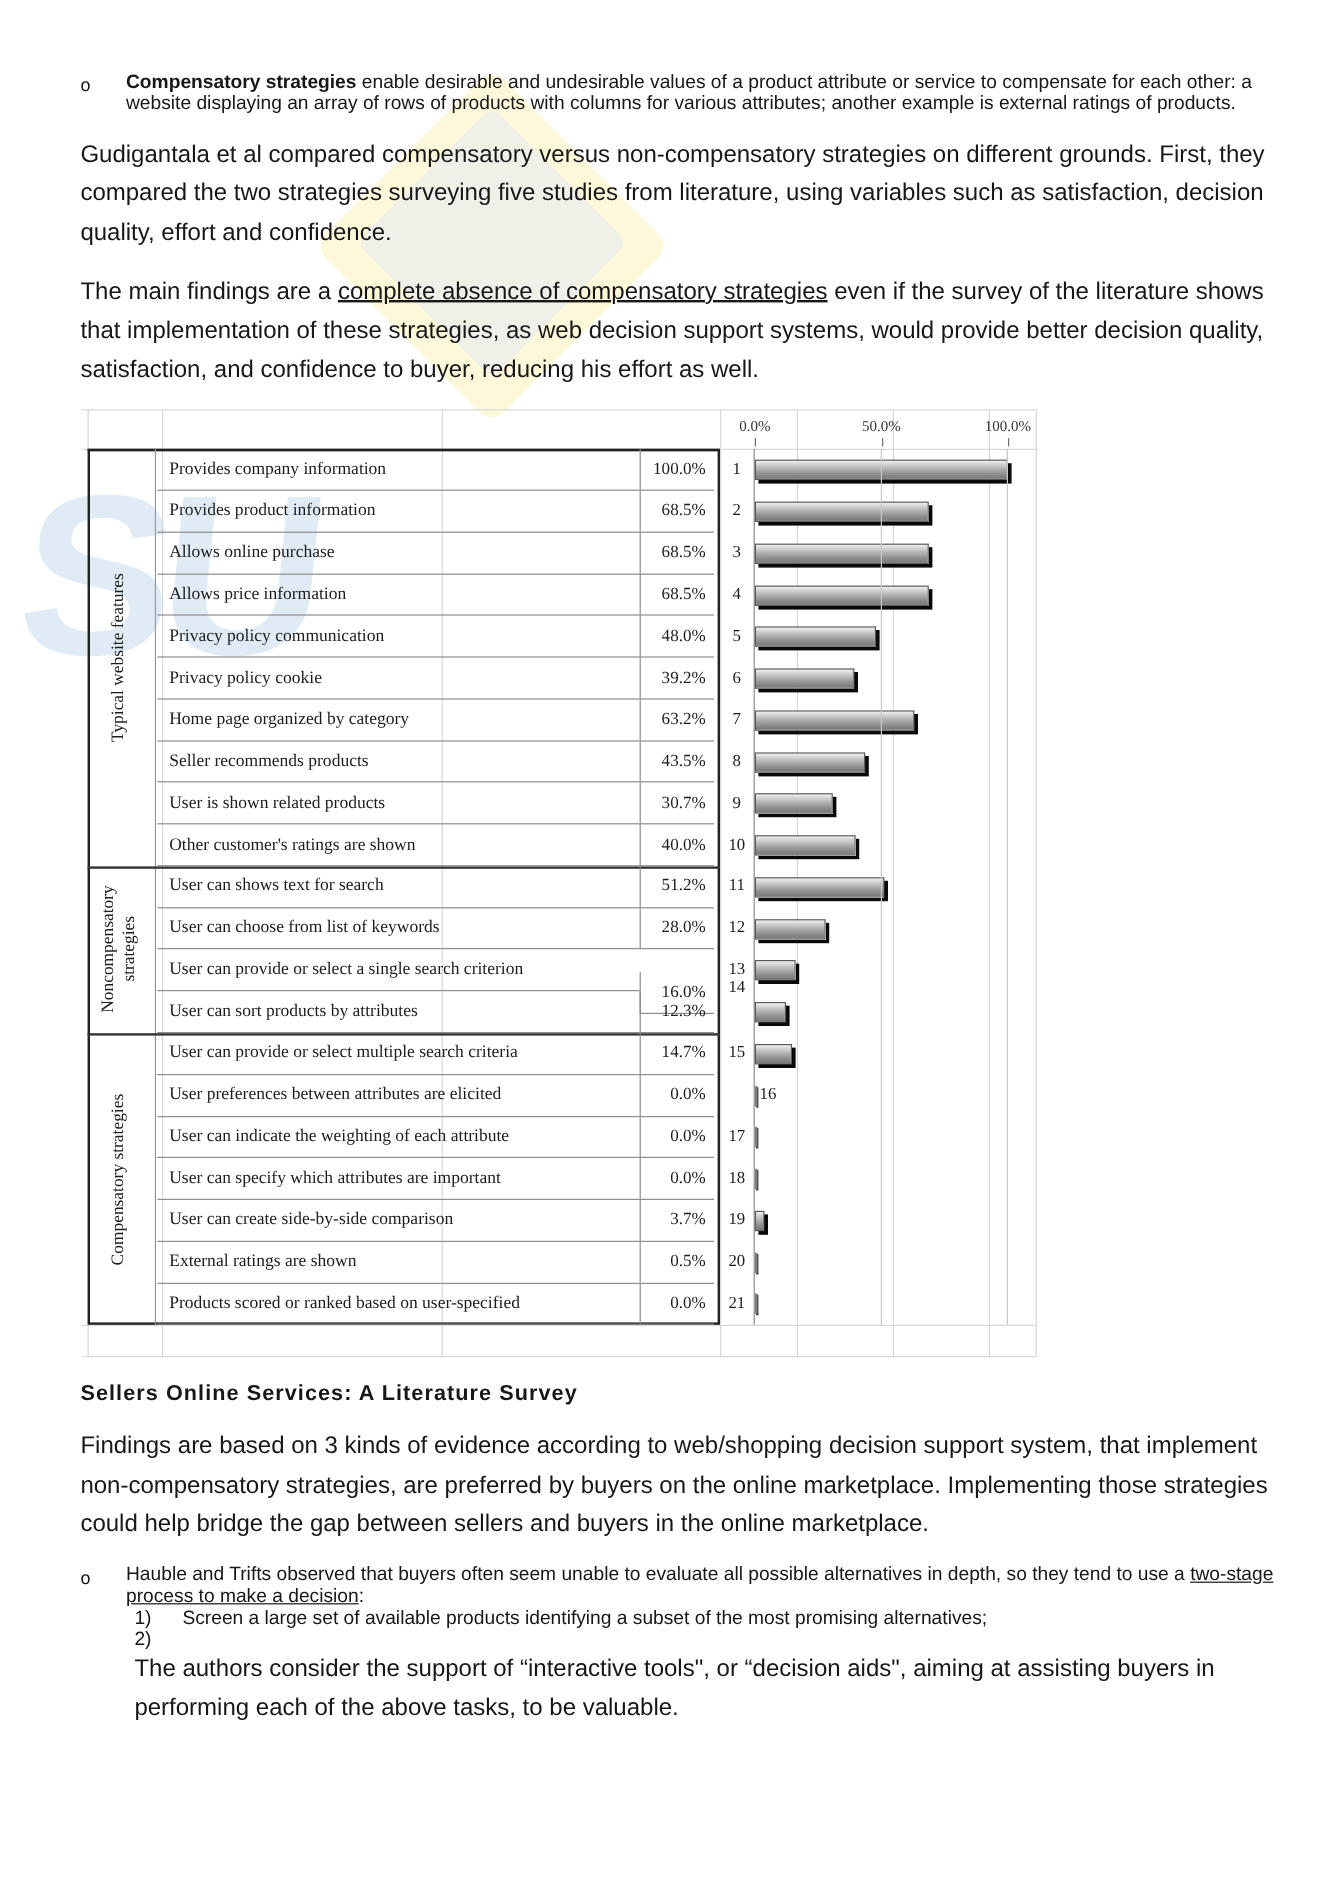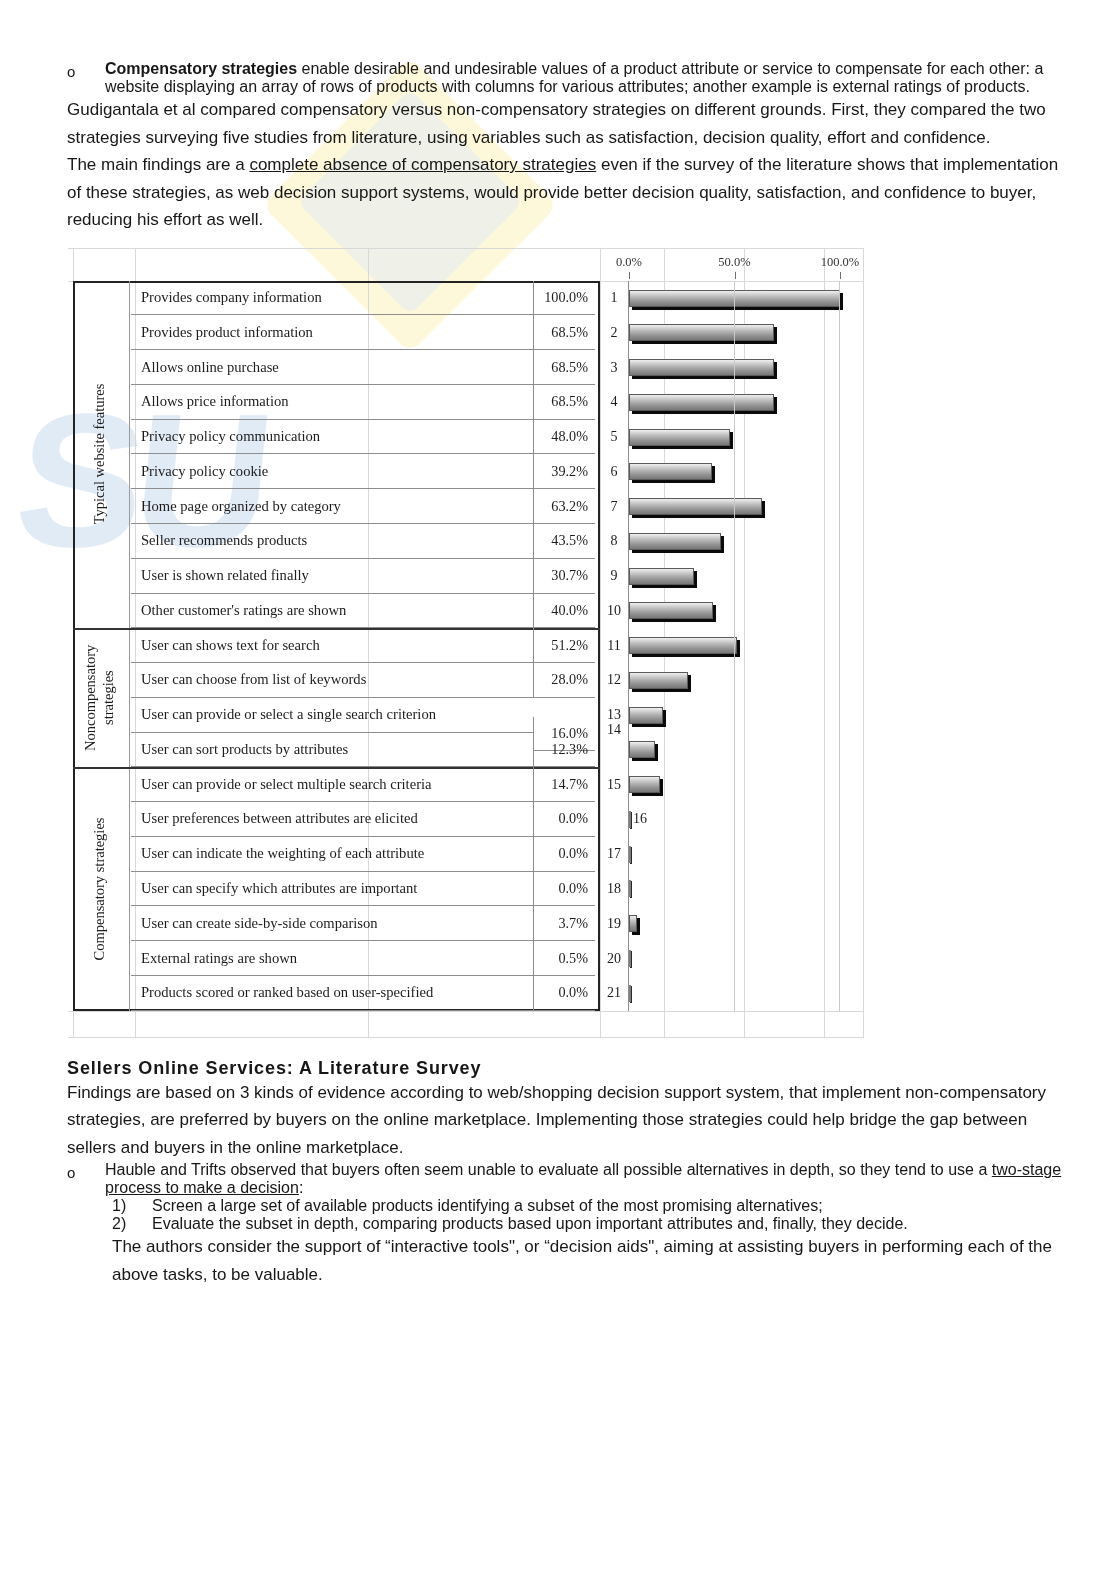--- a/index.html
+++ b/index.html
@@ -30,23 +30,23 @@
   }
   .wm-diamond2{
     left:330px; top:62px; width:160px; height:160px;
     background:#dfeaf7; opacity:.5;
     transform:rotate(45deg); border-radius:10px;
   }
 
   
   .content{position:relative; z-index:2;}
   p, li, div.txt{
-    font-size:17px;
+    font-size:20px;
     line-height:1.62;
-    margin:0;
+    margin:17px;
   }
   .para{ margin-left:67px; margin-right:52px; }
   .bullet-o{
     position:relative;
     margin-left:67px; margin-right:52px;
     padding-left:38px;
   }
   .bullet-o .mk{
     position:absolute; left:0; top:0;
     font-size:15px; line-height:1.62;
@@ -215,21 +215,21 @@
           <div class="rowlbl" style="top: 137.286px; height: 34.7619px;">Allows price information</div>
           <div class="rowpct" style="top: 137.286px; height: 34.7619px;">68.5%</div>
           <div class="rowlbl" style="top: 172.048px; height: 34.7619px;">Privacy policy communication</div>
           <div class="rowpct" style="top: 172.048px; height: 34.7619px;">48.0%</div>
           <div class="rowlbl" style="top: 206.81px; height: 34.7619px;">Privacy policy cookie</div>
           <div class="rowpct" style="top: 206.81px; height: 34.7619px;">39.2%</div>
           <div class="rowlbl" style="top: 241.571px; height: 34.7619px;">Home page organized by category</div>
           <div class="rowpct" style="top: 241.571px; height: 34.7619px;">63.2%</div>
           <div class="rowlbl" style="top: 276.333px; height: 34.7619px;">Seller recommends products</div>
           <div class="rowpct" style="top: 276.333px; height: 34.7619px;">43.5%</div>
-          <div class="rowlbl" style="top: 311.095px; height: 34.7619px;">User is shown related finally</div>
+          <div class="rowlbl" style="top: 311.095px; height: 34.7619px;">User is shown related products</div>
           <div class="rowpct" style="top: 311.095px; height: 34.7619px;">30.7%</div>
           <div class="rowlbl" style="top: 345.857px; height: 34.7619px;">Other customer's ratings are shown</div>
           <div class="rowpct" style="top: 345.857px; height: 34.7619px;">40.0%</div>
           <div class="rowlbl" style="top: 380.619px; height: 34.7619px;">User can shows text for search</div>
           <div class="rowpct" style="top: 380.619px; height: 34.7619px;">51.2%</div>
           <div class="rowlbl" style="top: 415.381px; height: 34.7619px;">User can choose from list of keywords</div>
           <div class="rowpct" style="top: 415.381px; height: 34.7619px;">28.0%</div>
           <div class="rowlbl" style="top: 450.143px; height: 34.7619px;">User can provide or select a single search criterion</div>
           <div class="rowpct" style="top: 469px; height: 34.7619px;">16.0%</div>
           <div class="rowlbl" style="top: 484.905px; height: 34.7619px;">User can sort products by attributes</div>
@@ -324,20 +324,19 @@
       <span>Hauble and Trifts observed that buyers often seem unable to evaluate all possible alternatives in depth, so they tend to use a </span><span class="u">two-stage process to make a decision</span><span>:</span>
     </div>
 
     <div class="numlist">
       <div class="numrow">
         <span class="mk">1)</span>
         <span>Screen a large set of available products identifying a subset of the most promising alternatives;</span>
       </div>
       <div class="numrow">
         <span class="mk">2)</span>
-        <span>Evaluate the subset in depth, comparing products based upon important attributes and, finally, they decide.</span>
       </div>
     </div>
 
     <p style="margin-left:112px;margin-right:52px;">The authors consider the support of “interactive tools", or “decision aids", aiming at assisting buyers in performing each of the above tasks, to be valuable.</p>
 
   </div>
 </div>
 
 </body></html>

